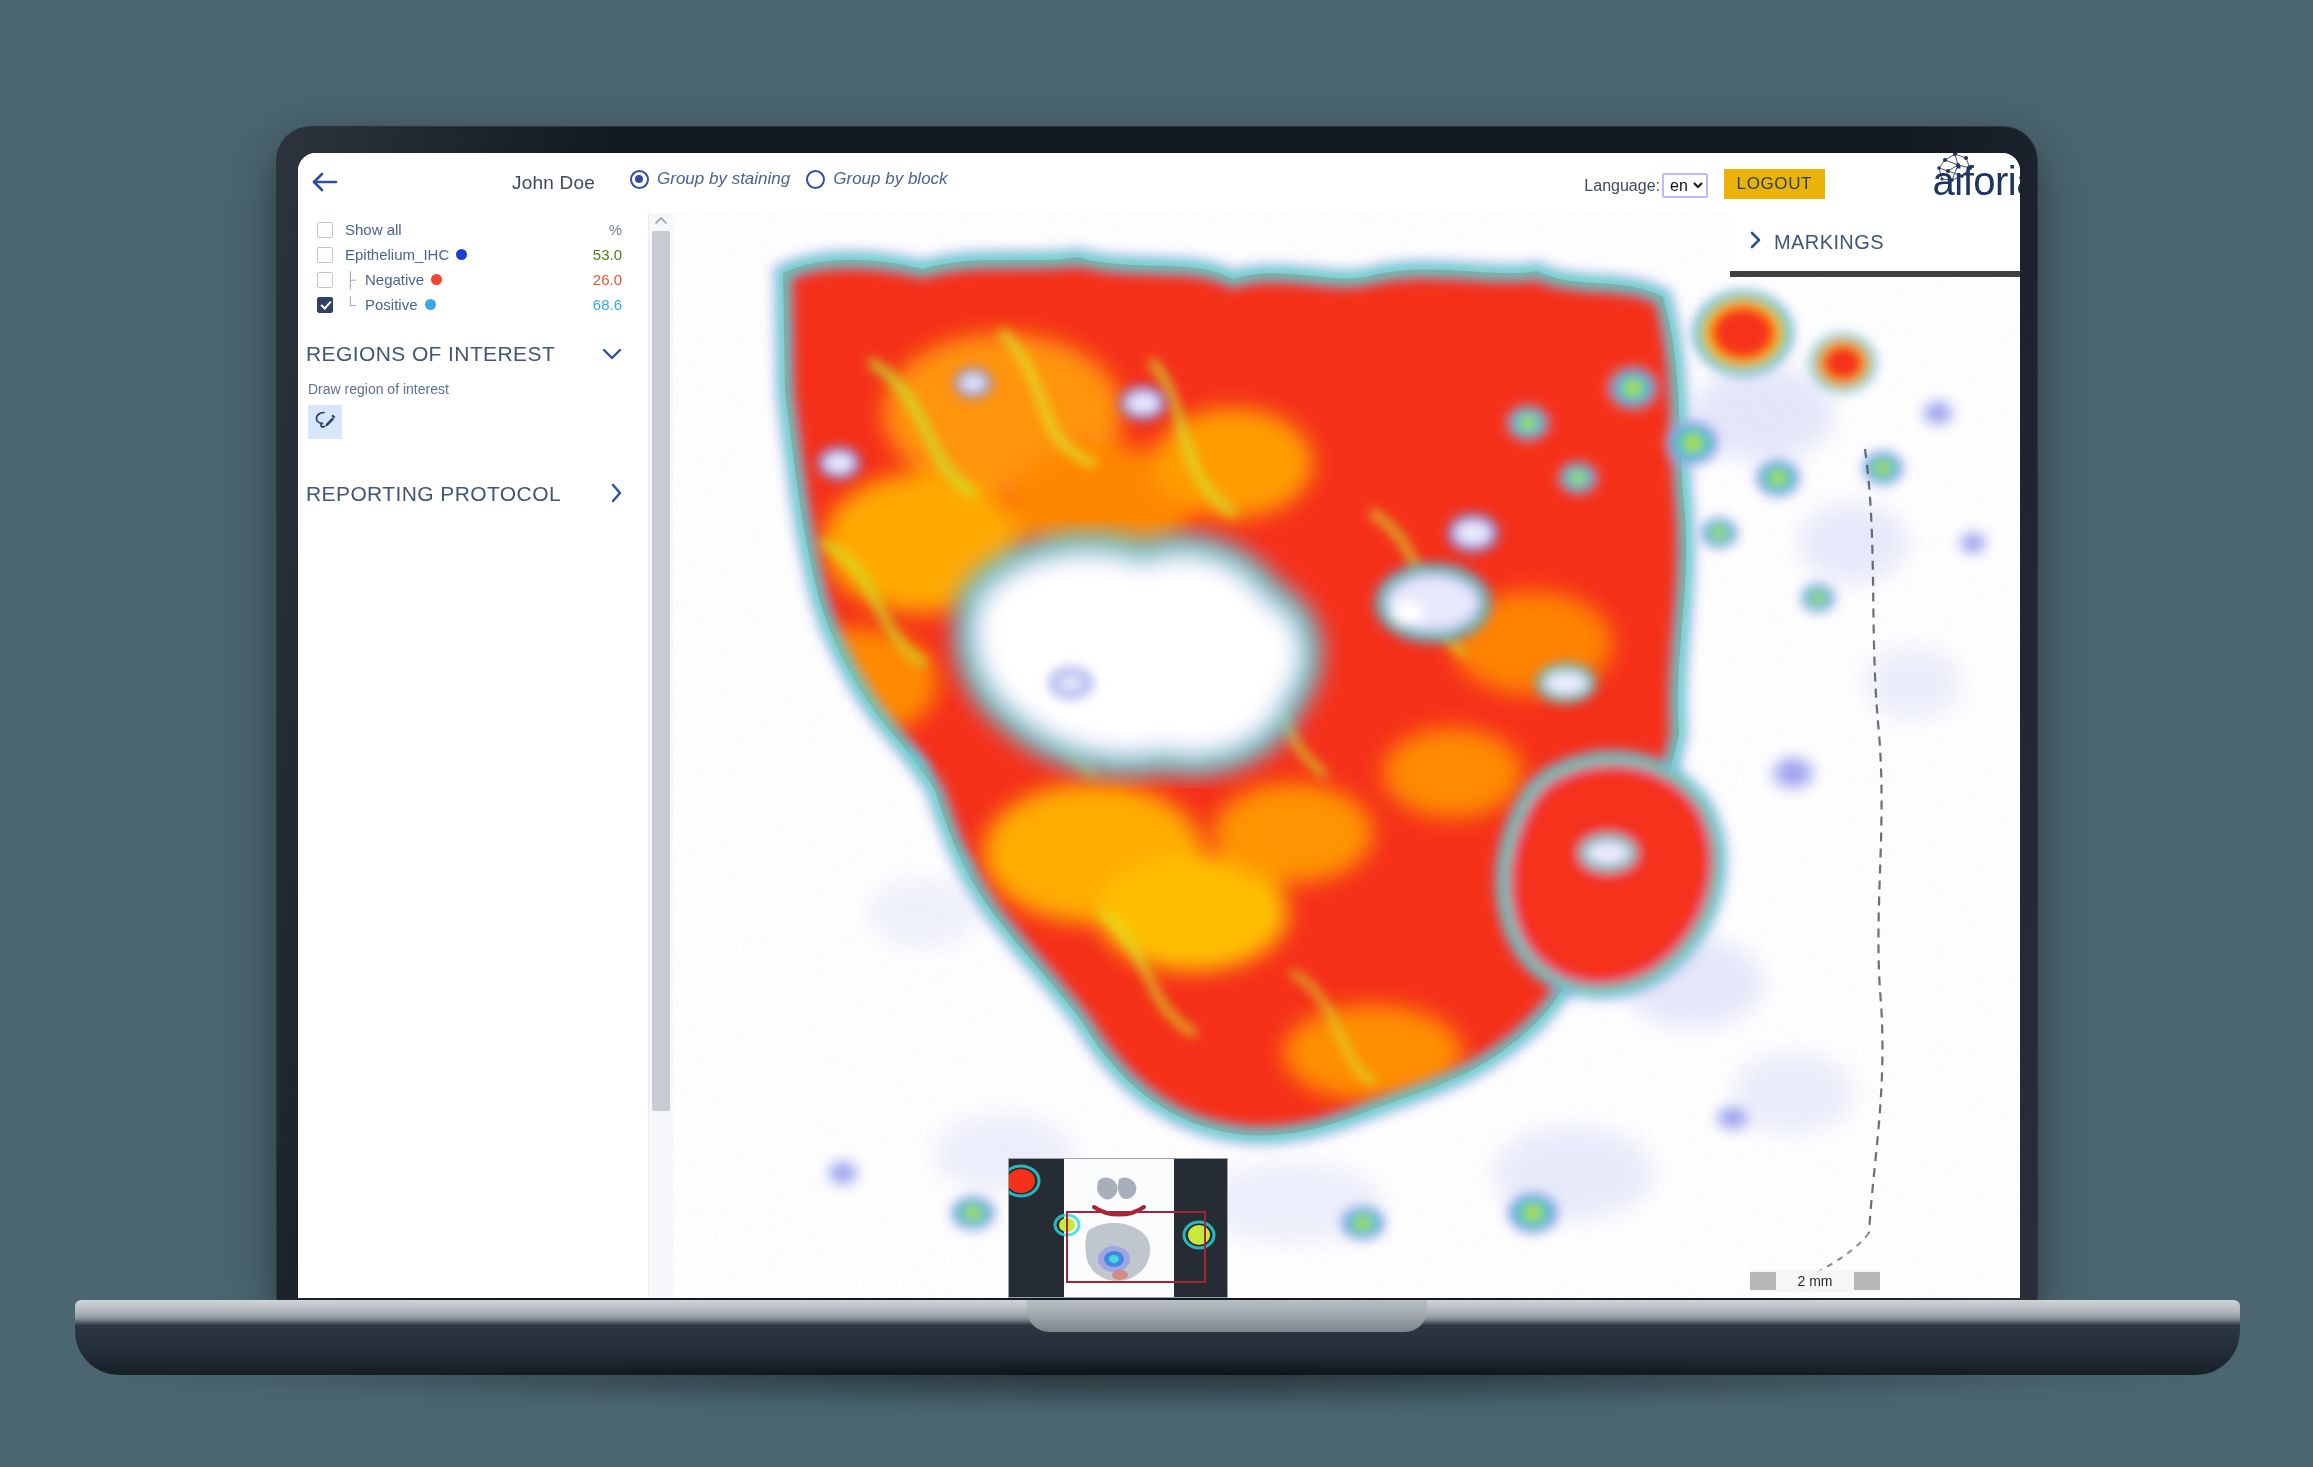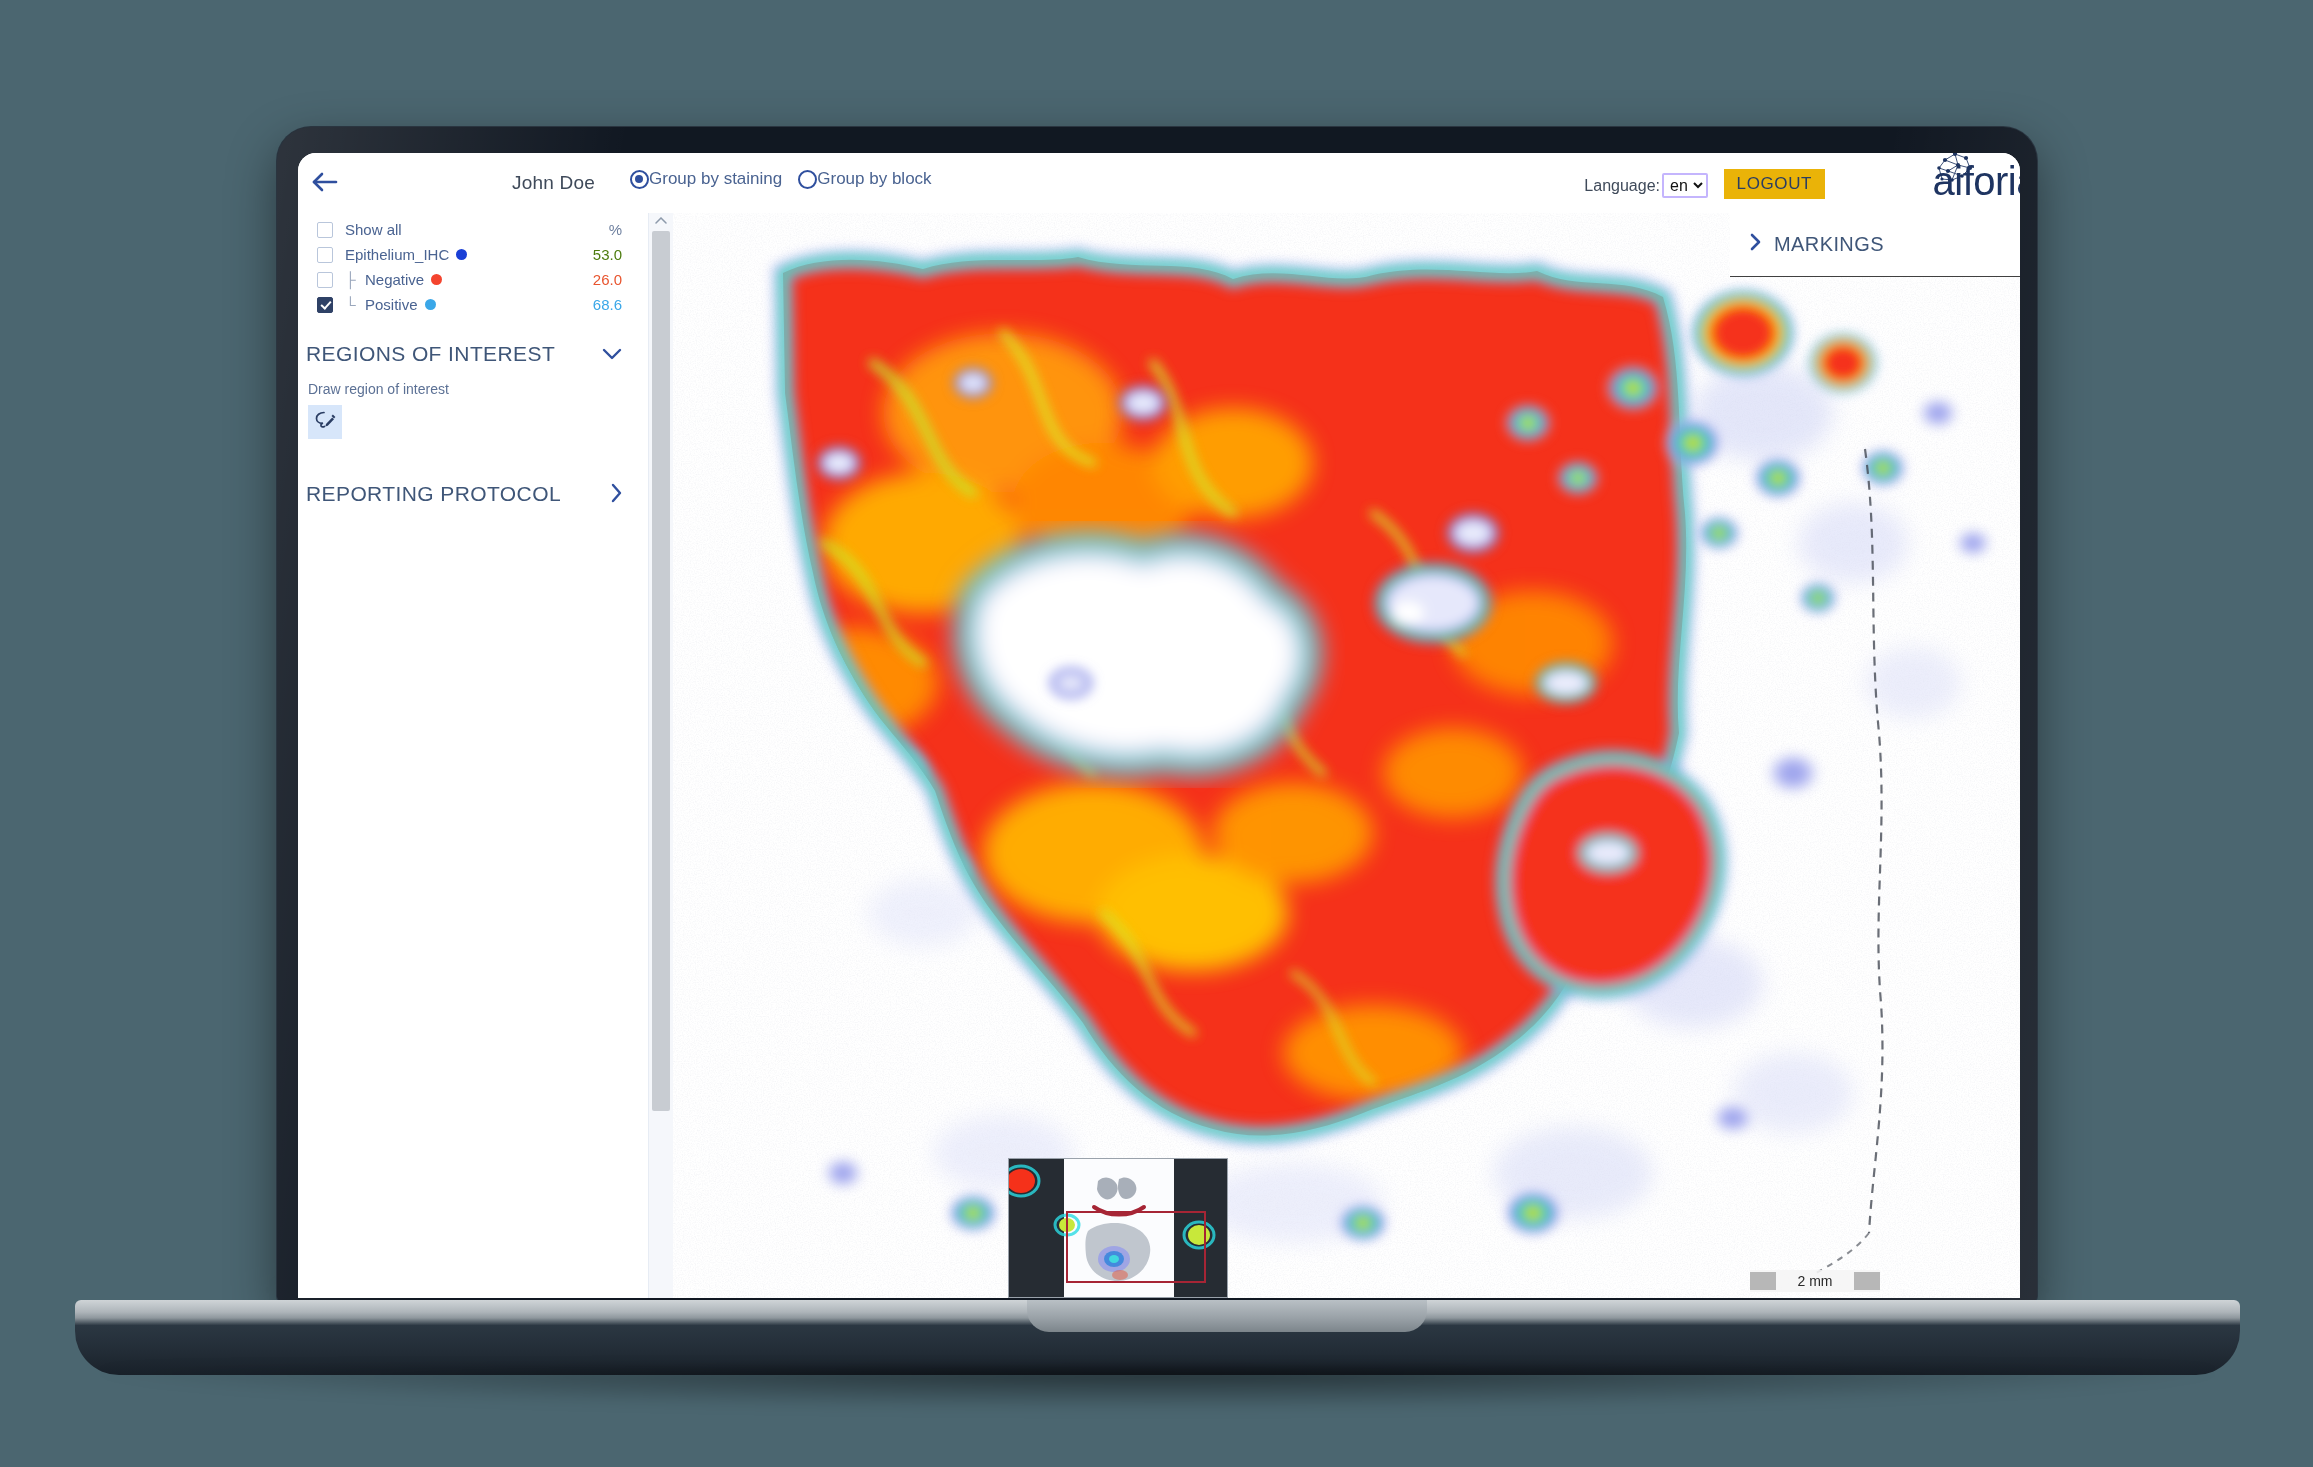--- a/index.html
+++ b/index.html
@@ -60,21 +60,21 @@
   .back-arrow{
     position:absolute;left:10px;top:14px;width:34px;height:30px;
     color:#2f4f9e;display:flex;align-items:center;justify-content:center;
     cursor:pointer;
   }
   .user-name{
     position:absolute;left:214px;top:19px;
     font-size:19px;color:#3f4a5a;letter-spacing:.2px;
   }
   .radio-group{position:absolute;left:332px;top:16px;display:flex;align-items:center;gap:16px;}
-  .radio-opt{display:flex;align-items:center;gap:0;cursor:pointer;}
+  .radio-opt{display:flex;align-items:center;gap:8px;cursor:pointer;font-style:italic;}
   .radio{
     width:19px;height:19px;border-radius:50%;border:2.2px solid #2f4f9e;
     box-sizing:border-box;position:relative;background:#fff;flex:none;
   }
   .radio.on::after{
     content:"";position:absolute;left:3.4px;top:3.4px;width:8px;height:8px;
     border-radius:50%;background:#2f4f9e;
   }
   .radio-label{font-size:17px;color:#4a6391;white-space:nowrap;}
 
@@ -155,21 +155,21 @@
   .viewer{
     position:absolute;left:375px;top:60px;width:1347px;height:1085px;
     background:#ffffff;overflow:hidden;
   }
   .heat{position:absolute;inset:0;}
   .heat svg{display:block;width:100%;height:100%;}
 
   
   .markings{
     position:absolute;right:0;top:0;width:290px;height:64px;
-    background:#fff;border-bottom:1px solid #404040;
+    background:#fff;border-bottom:6px solid #404040;
     display:flex;align-items:center;gap:13px;padding-left:20px;
     box-sizing:border-box;cursor:pointer;
   }
   .markings .chev-r{color:#2f4f9e;font-size:17px;font-weight:bold;}
   .markings-title{font-size:20px;color:#3f5678;letter-spacing:.4px;}
 
   
   .minimap{
     position:absolute;left:335px;bottom:0;width:220px;height:140px;
     border:1px solid #9aa2ab;box-sizing:border-box;overflow:hidden;

